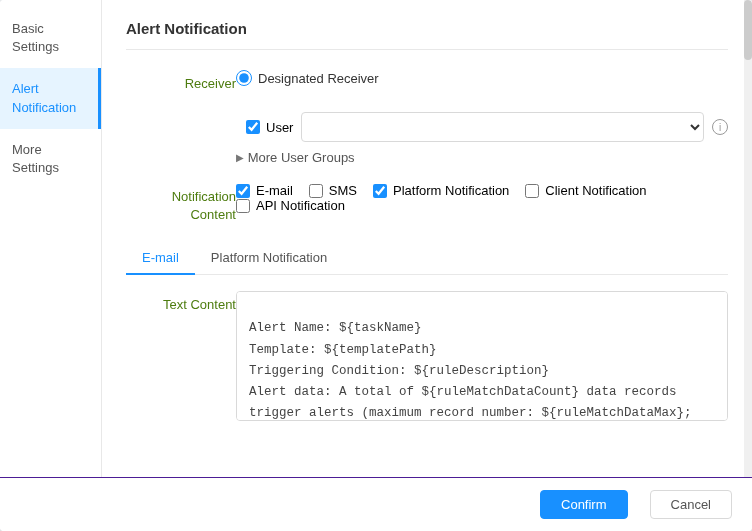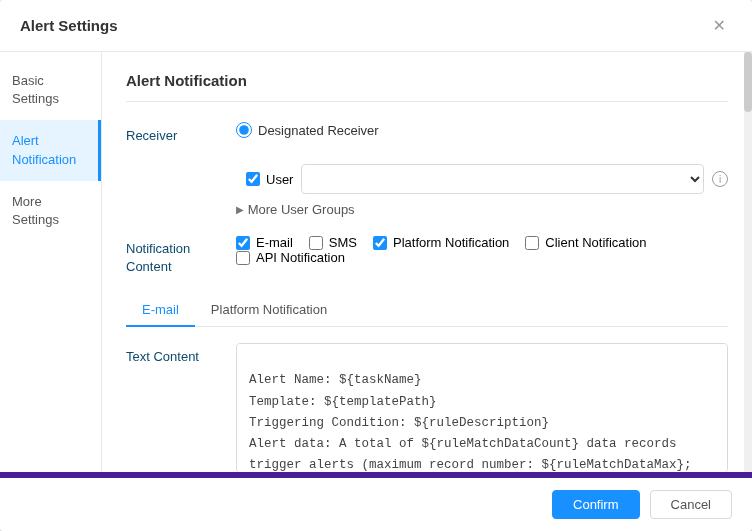--- a/index.html
+++ b/index.html
@@ -85,24 +85,25 @@
       border-bottom: 1px solid #e8e8e8;
     }
     .form-row {
       display: flex;
       align-items: flex-start;
       margin-bottom: 18px;
     }
     .form-label {
       width: 110px;
       flex-shrink: 0;
-      color: #0c4a6e;
+      color: #4d7c0f;
       font-size: 13px;
       padding-top: 5px;
       line-height: 1.4;
+      text-align: right;
     }
     .form-content {
       flex: 1;
     }
     .radio-group {
       display: flex;
       align-items: center;
       gap: 24px;
     }
     .radio-item {
@@ -211,22 +212,22 @@
       color: #444;
       line-height: 1.7;
       resize: none;
       background: #fff;
       font-family: Liberation Mono, monospace;
     }
     .dialog-footer {
       display: flex;
       justify-content: flex-end;
       padding: 12px 20px;
-      border-top: 6px solid #4c1d95;
-      gap: 10px;
+      border-top: 1px solid #4c1d95;
+      gap: 22px;
       background: #fff;
     }
     .btn {
       padding: 6px 20px;
       border-radius: 4px;
       font-size: 13px;
       cursor: pointer;
       border: 1px solid;
     }
     .btn-primary {
@@ -261,24 +262,20 @@
       flex: 1;
       overflow: hidden;
       display: flex;
     }
   </style>
 </head>
 <body>
 
 <div class="dialog">
 
-  <div class="dialog-header">
-    <span class="dialog-title">Alert Settings</span>
-    <button class="close-btn">✕</button>
-  </div>
 
   <div class="dialog-body">
 
     <div class="sidebar">
       <div class="sidebar-item">
         <span>Basic Settings</span>
       </div>
       <div class="sidebar-item active">
         <span>Alert Notification</span>
       </div>

